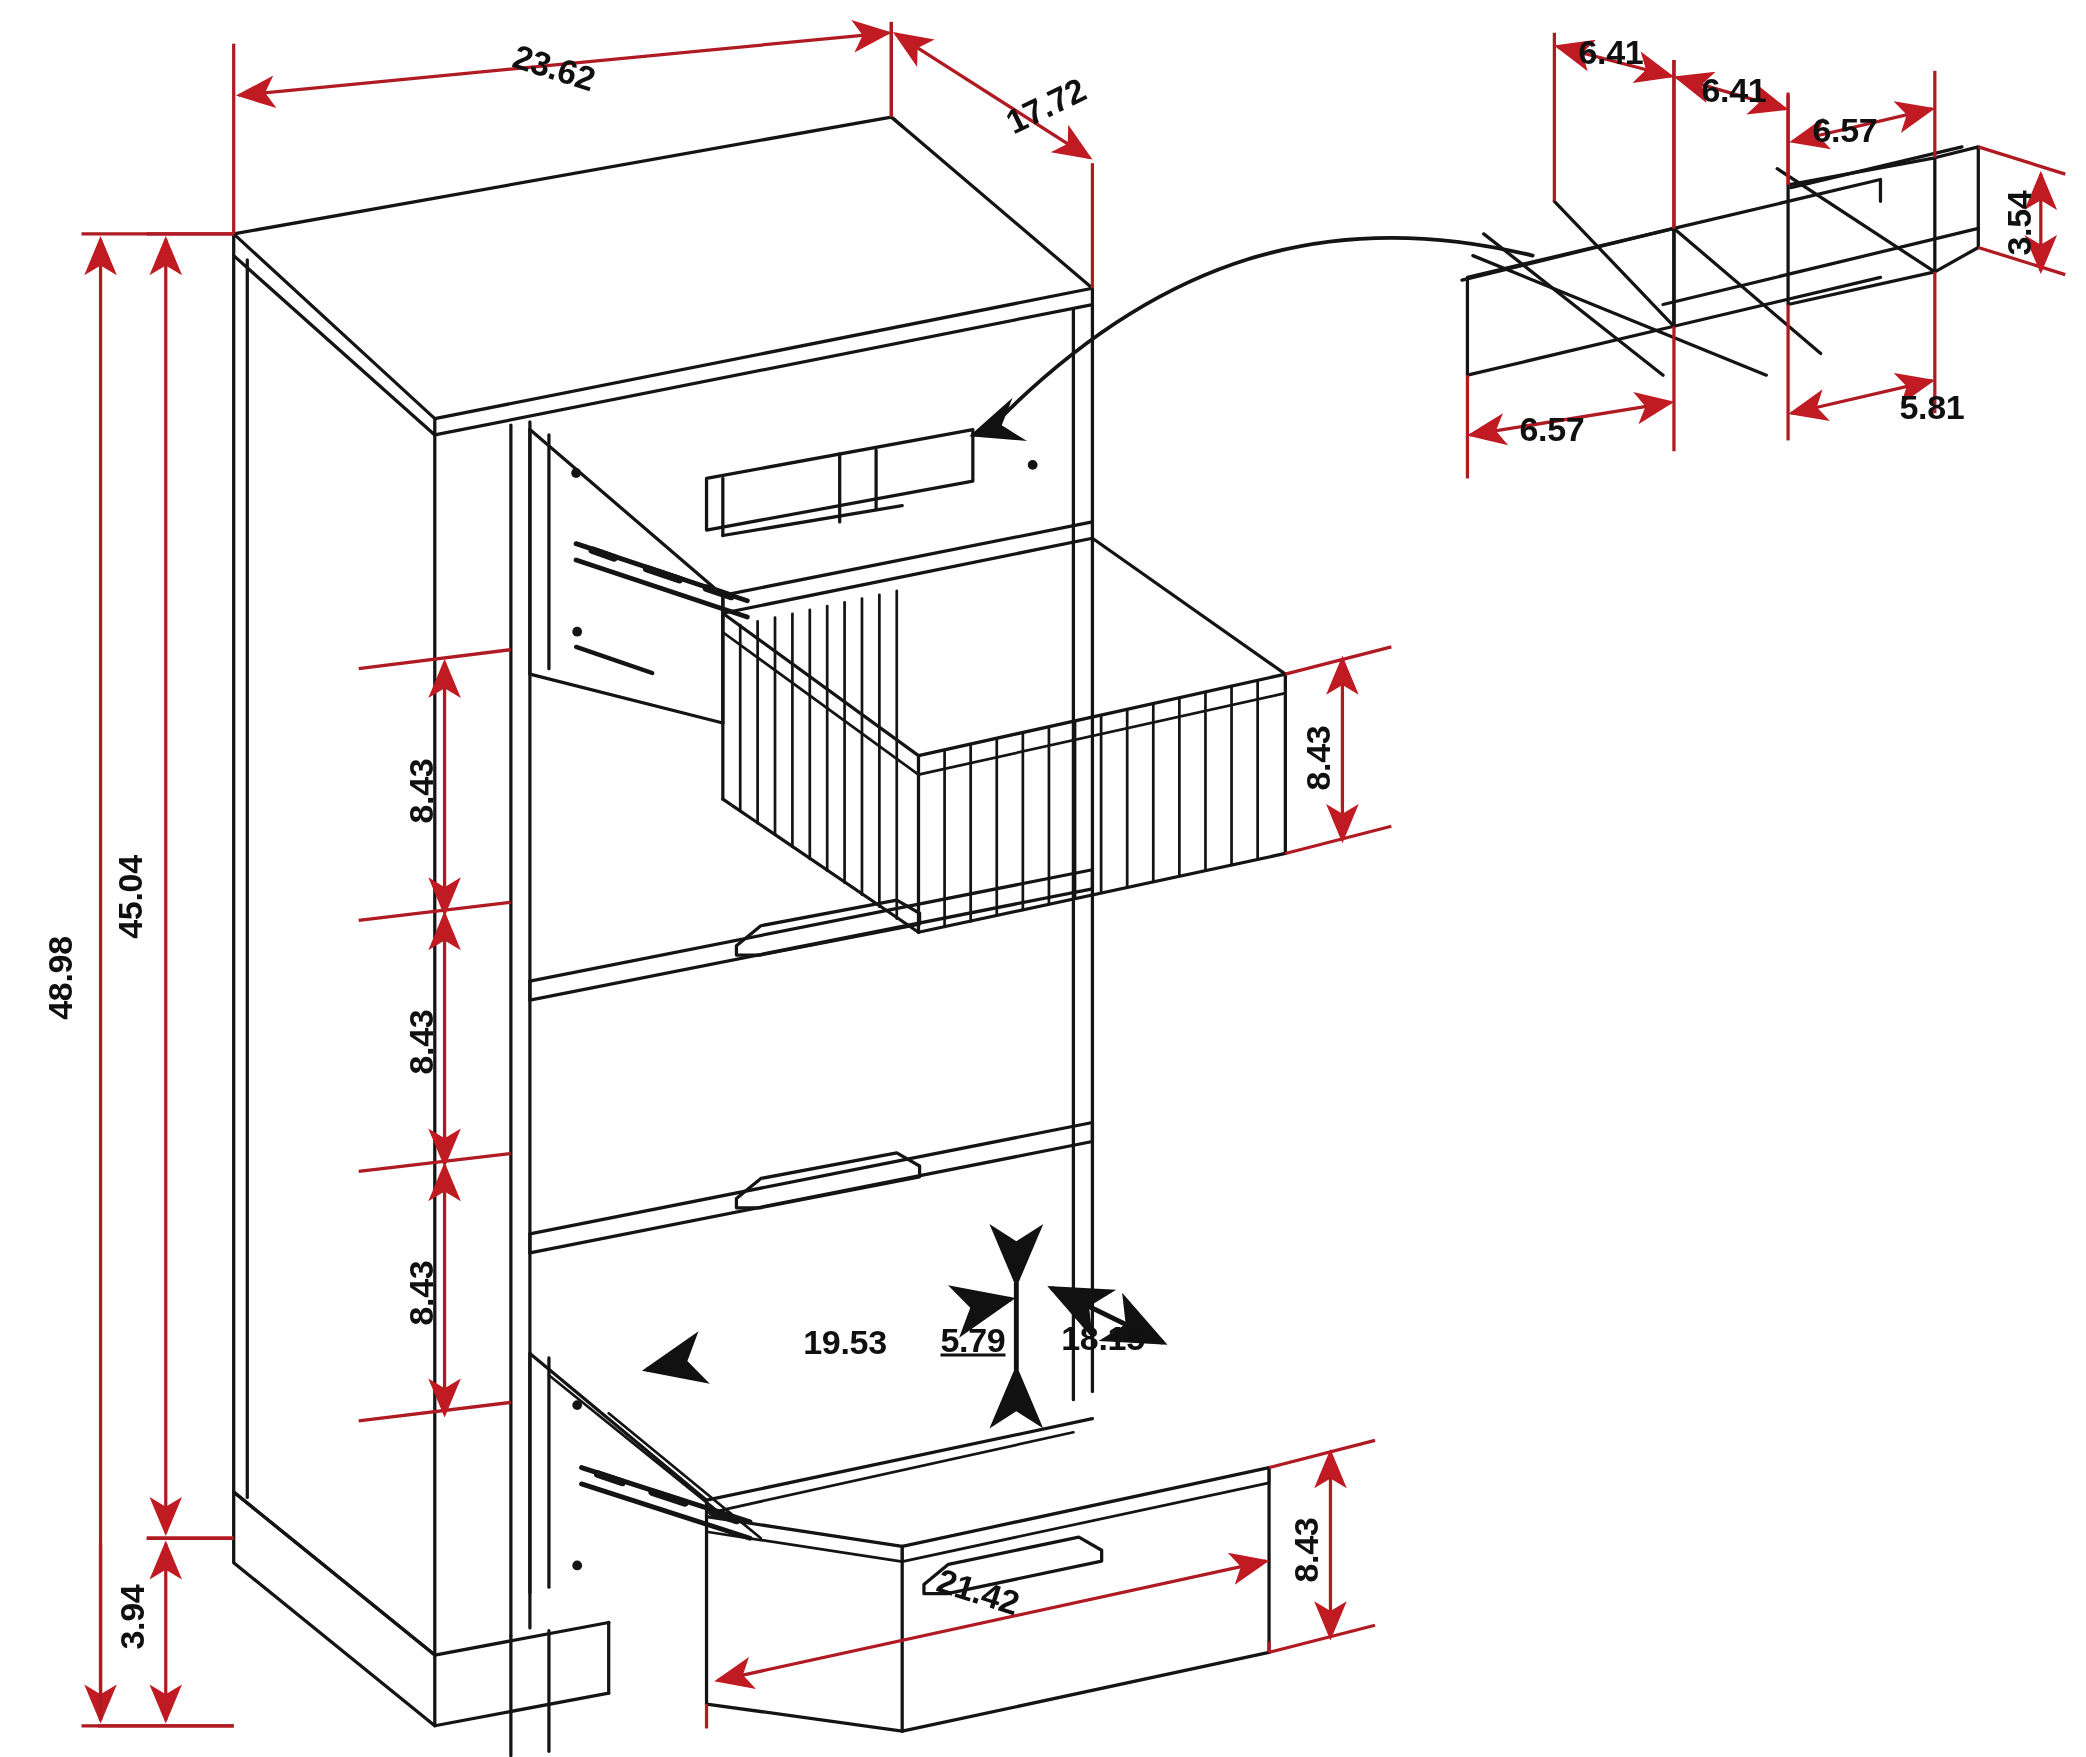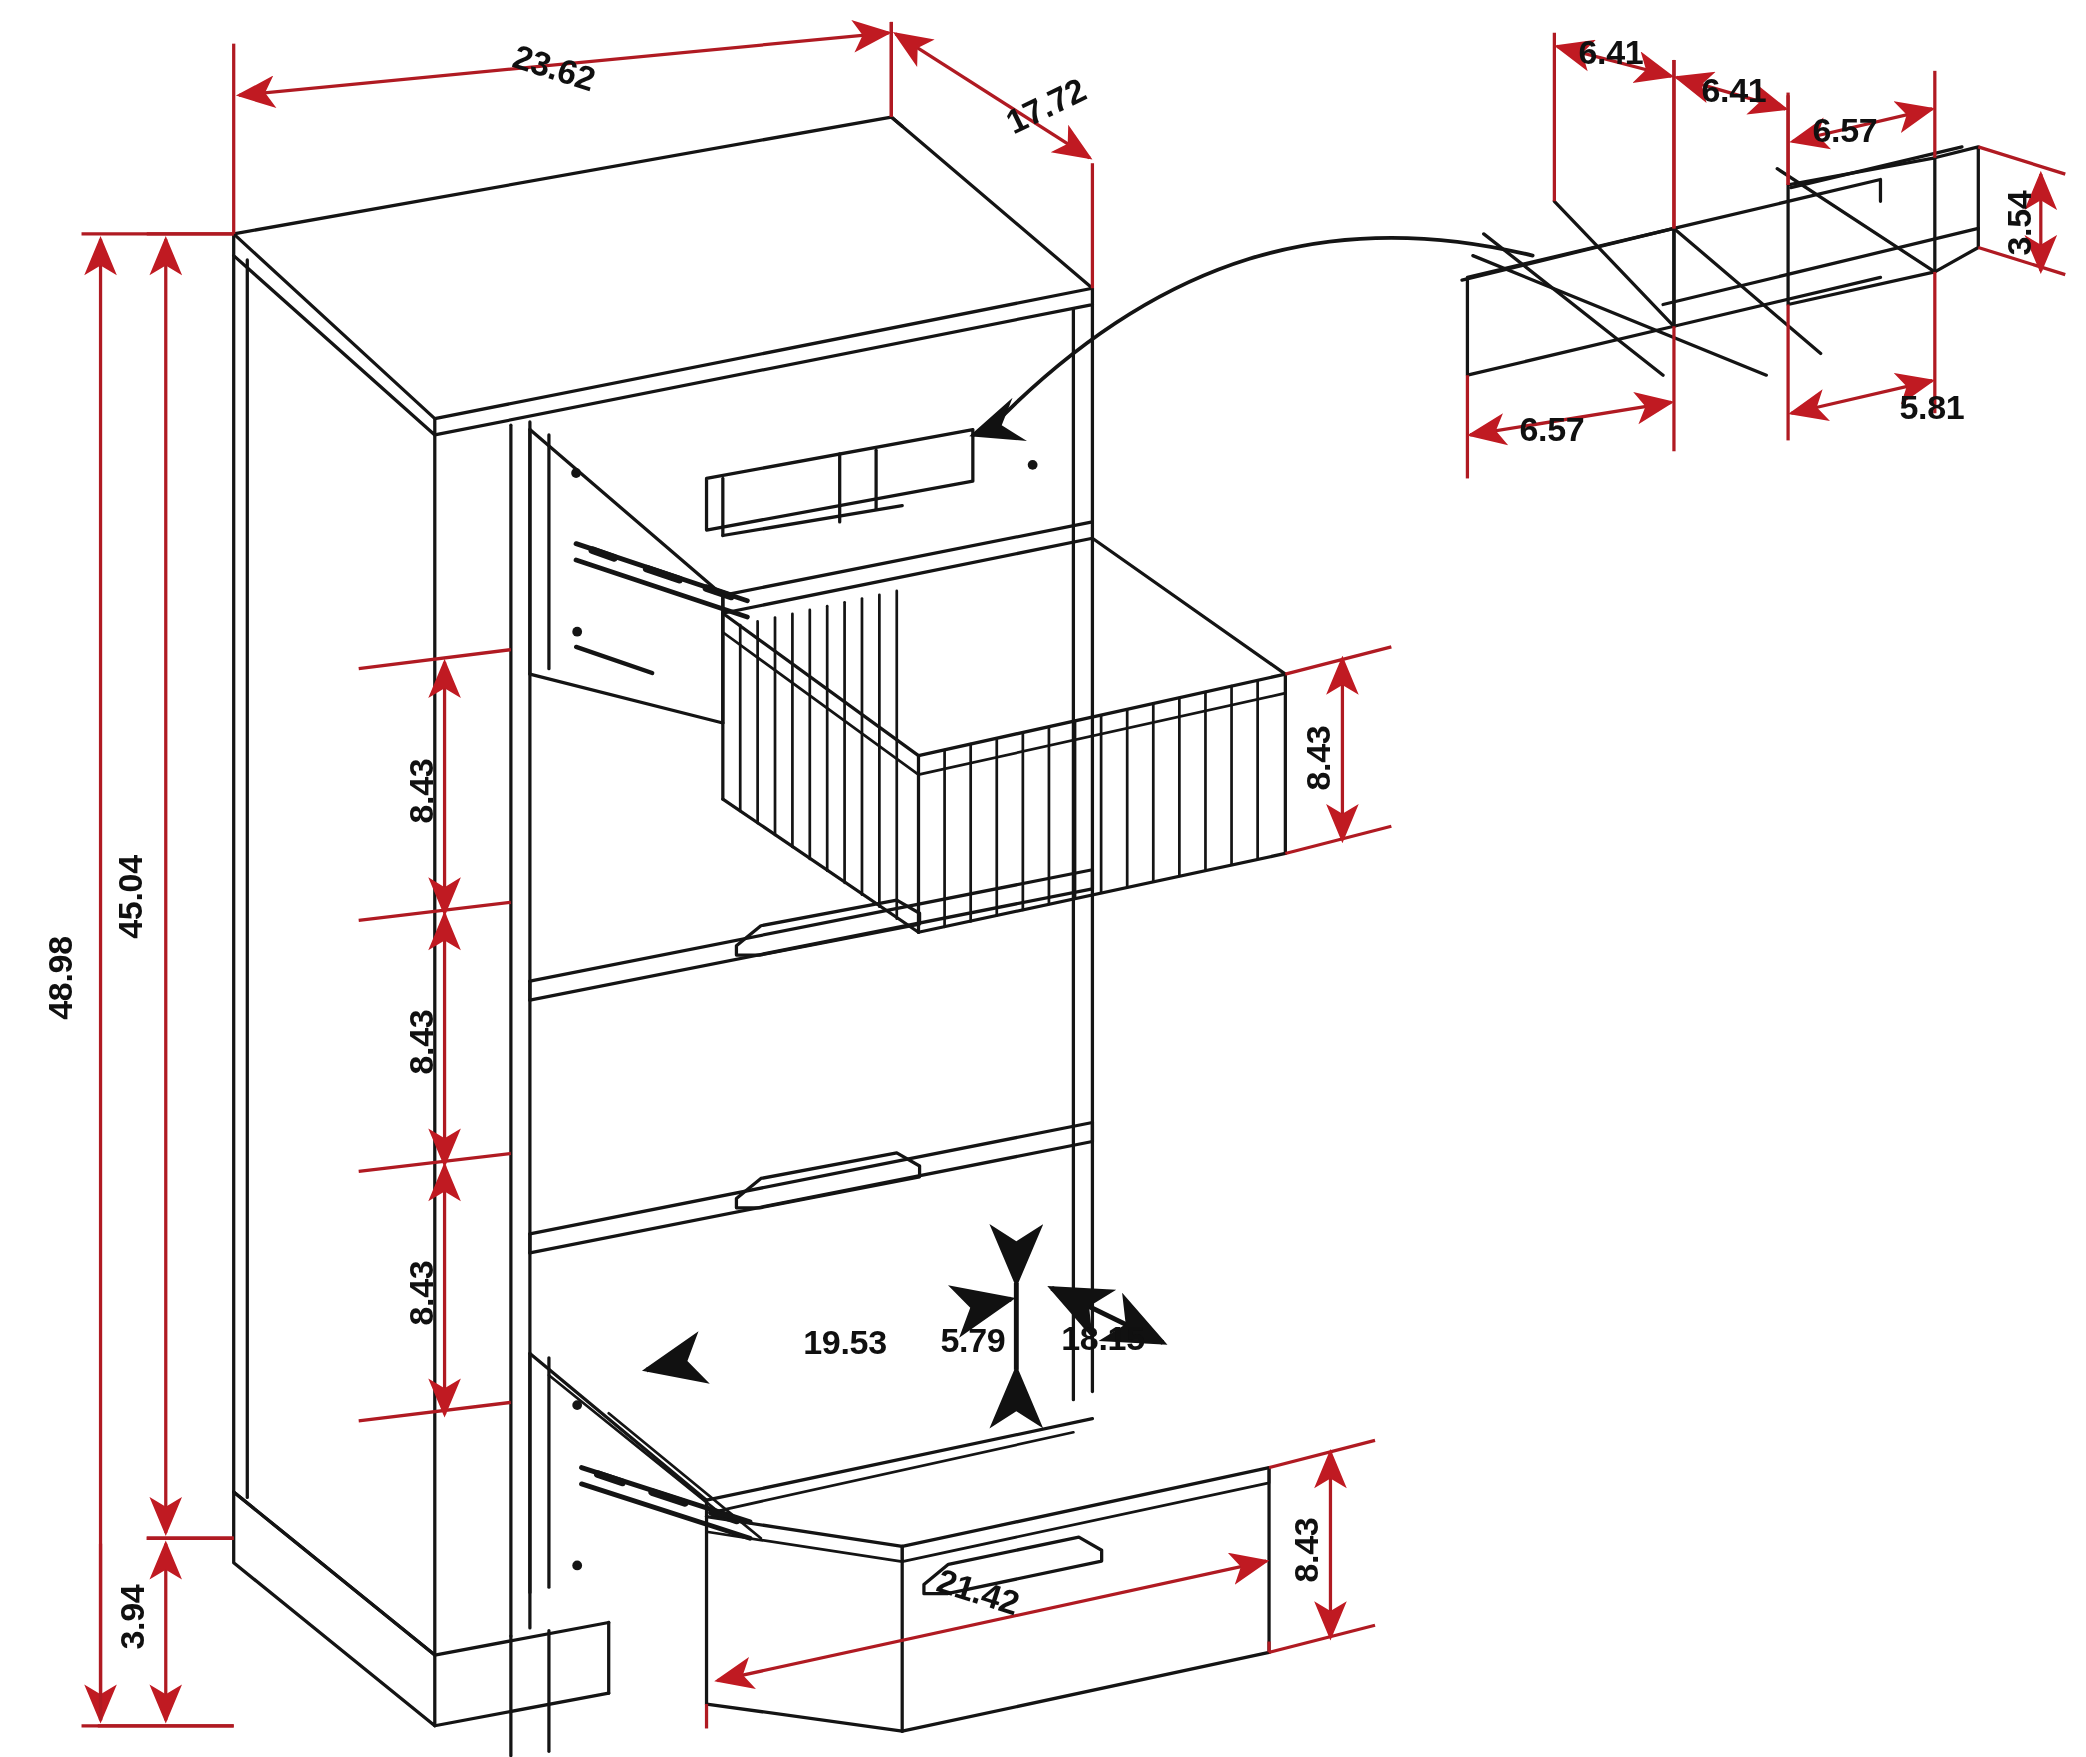--- a/index.html
+++ b/index.html
@@ -383,21 +383,21 @@
   <div class="dimtxt s-big rot90" style="left:421px;top:1042px;">8.43</div>
 
   <div class="dimtxt s-big rot90" style="left:421px;top:1293px;">8.43</div>
 
   <div class="dimtxt s-big rot90" style="left:1306px;top:1550px;">8.43</div>
 
   <div class="dimtxt s-big skewB" style="left:978px;top:1592px;">21.42</div>
 
   <div class="dimtxt s-big flat" style="left:803px;top:1342px;margin-left:42px;">19.53</div>
 
-  <div class="dimtxt s-big flat" style="left:973px;top:1340px;">5.79</div>
+  <div class="dimtxt s-big flat" style="left:973px;top:1340px;text-decoration:underline;">5.79</div>
 
   <div class="dimtxt s-big flat" style="left:1103px;top:1338px;">18.15</div>
 
   <div class="dimtxt s-big flat" style="left:1611px;top:52px;">6.41</div>
 
   <div class="dimtxt s-big flat" style="left:1734px;top:90px;">6.41</div>
 
   <div class="dimtxt s-big flat" style="left:1845px;top:130px;">6.57</div>
 
   <div class="dimtxt s-big rot90" style="left:2019px;top:223px;">3.54</div>

